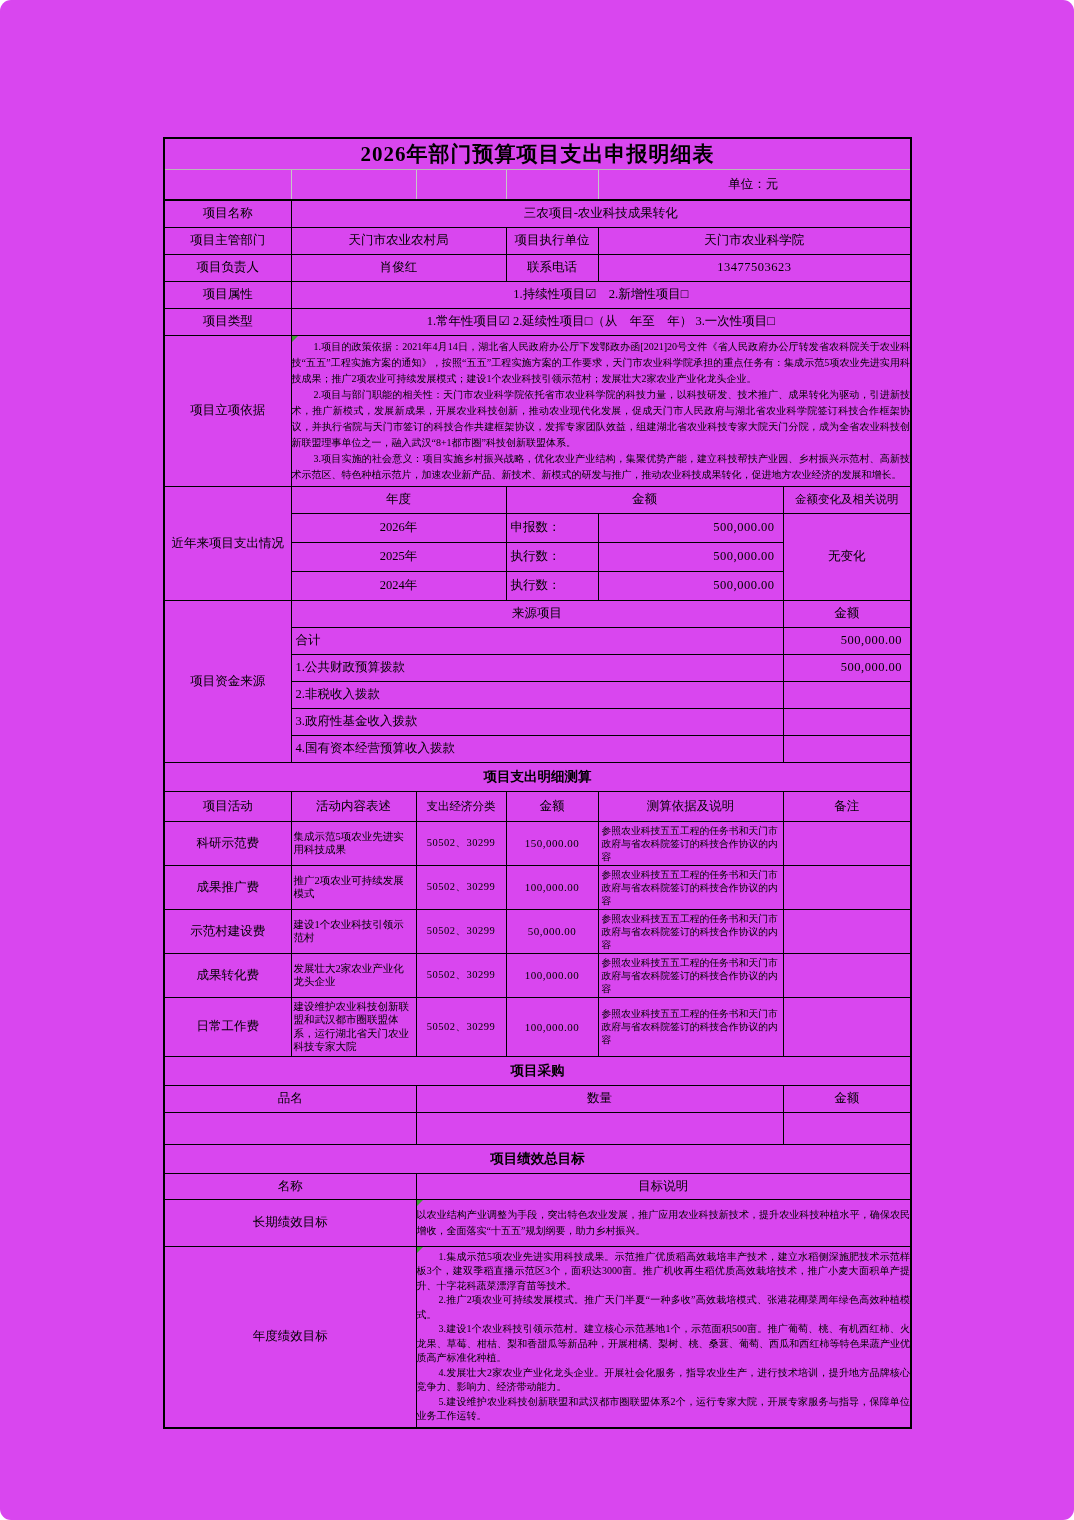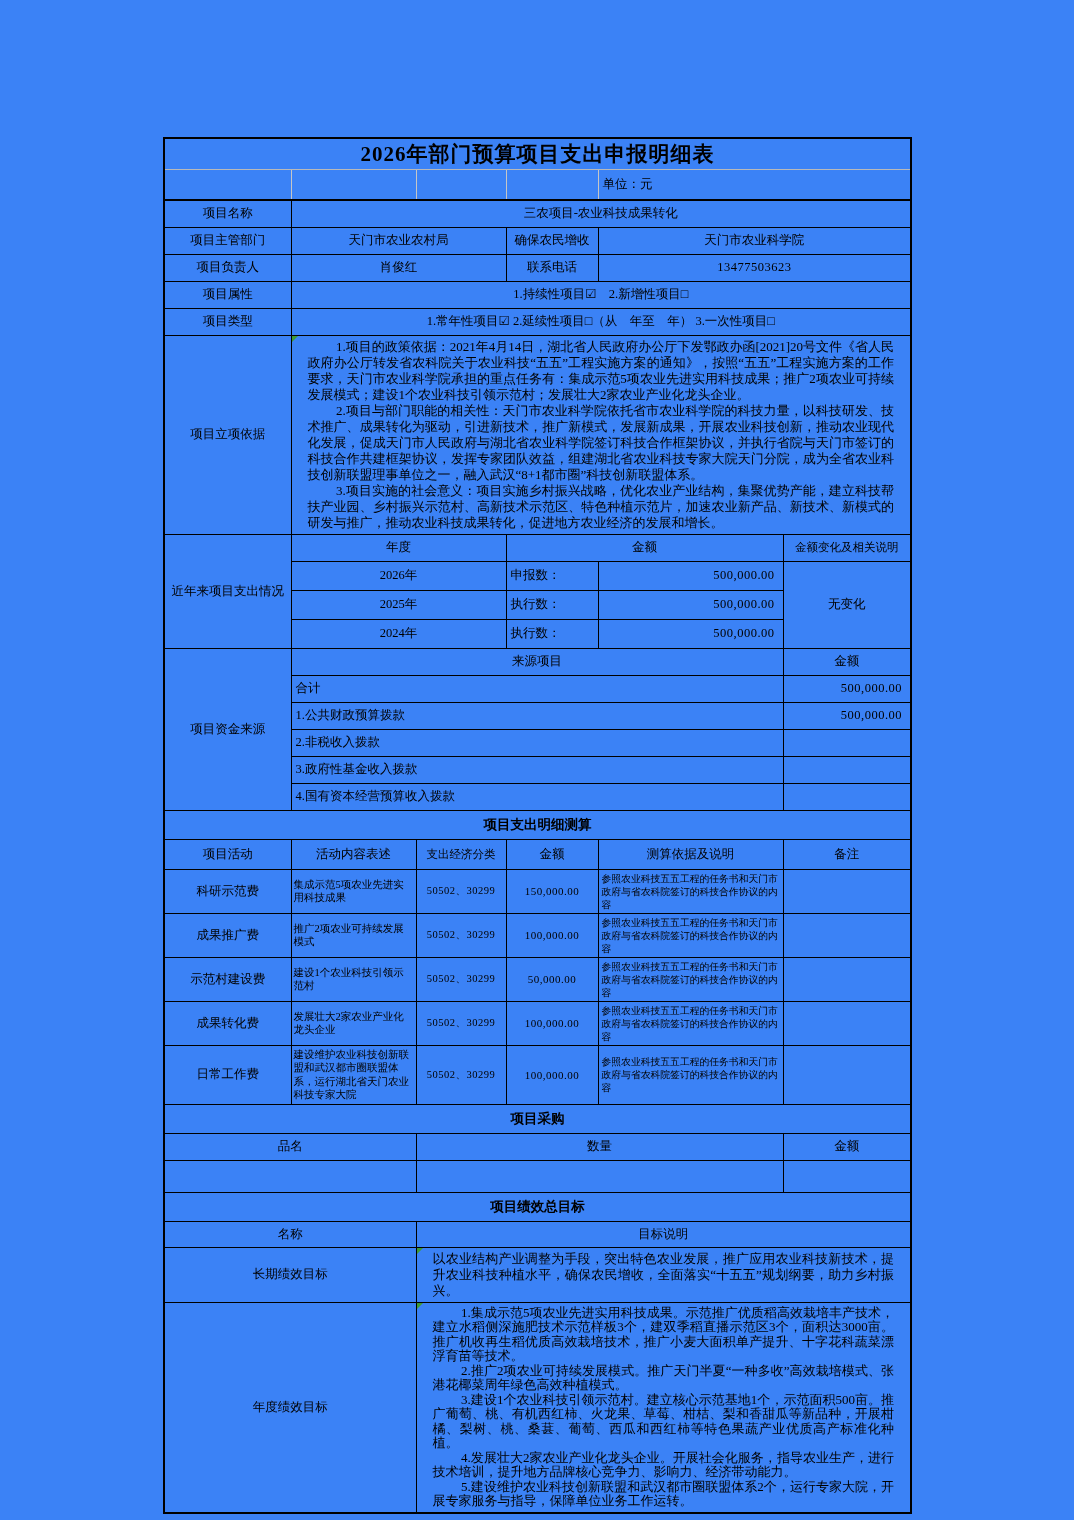--- a/index.html
+++ b/index.html
@@ -1,47 +1,47 @@
 <!DOCTYPE html>
 <html><head>
 <meta charset="utf-8">
 <style>
   html,body { margin:0; padding:0; background:#ffffff; }
   .page {
-    position:relative; width:1074px; height:1520px; background:#3b82f6;
-    font-family:"Liberation Serif", serif; color:#000;
+    position:relative; width:1074px; height:1520px; background:#d946ef;
+    font-family:"Liberation Serif", serif; color:#000;border-radius:11px;
   }
   table.form {
     position:absolute; left:163px; top:137px; width:748px;
     border-collapse:collapse; table-layout:fixed;
     border:2px solid #000;
   }
   td {
     border:1px solid #000; padding:1px 4px; font-size:12.5px;
     vertical-align:middle; word-break:break-all; overflow:hidden;
   }
   
   td.title-cell {
     border:none; border-bottom:1px solid #b9b9b9;
     text-align:center; font-weight:bold; font-size:21px; height:28px;
     letter-spacing:1px;
   }
   td.unit-cell { border:none; border-bottom:2px solid #000; height:27px; }
   td.unit-grid { border-right:1px solid #c6c6c6; }
-  td.unit-last { text-align:left; padding-right:6px; font-size:12.5px; }
+  td.unit-last { text-align:center; padding-right:6px; font-size:12.5px; }
   .cen { text-align:center; }
   .lft { text-align:left; }
   .rgt { text-align:right; padding-right:8px; }
   .sect-title { text-align:center; font-weight:bold; font-size:13.5px; height:26px; }
   .h27 { height:26px; }
   .h28 { height:27px; }
   .h30 { height:29px; }
   .txt {
-    font-size:13px; line-height:16px; text-align:justify;
-    padding:3px 16px; vertical-align:middle;
+    font-size:10px; line-height:16px; text-align:justify;
+    padding:3px 0; vertical-align:middle;
   }
   .txt .para { text-indent:2.2em; }
   .annual { line-height:14.5px; }
   .small  { font-size:10.5px; line-height:13.5px; padding:2px 2px; }
   .xsmall { font-size:9.8px;  line-height:13px;   padding:2px 3px; }
   .amt-c  { font-size:11px; text-align:center; }
   .econ   { font-size:10.5px; text-align:center;margin-top:15px; }
   .gflag  { position:relative; }
   .gflag::before {
     content:""; position:absolute; left:0; top:0; width:0; height:0;
@@ -76,21 +76,21 @@
       <td class="unit-cell unit-last" colspan="2">单位：元</td>
     </tr>
 
     <tr class="h28">
       <td class="cen">项目名称</td>
       <td class="cen" colspan="5">三农项目-农业科技成果转化</td>
     </tr>
     <tr class="h28">
       <td class="cen">项目主管部门</td>
       <td class="cen" colspan="2">天门市农业农村局</td>
-      <td class="cen">确保农民增收</td>
+      <td class="cen">项目执行单位</td>
       <td class="cen" colspan="2">天门市农业科学院</td>
     </tr>
     <tr class="h28">
       <td class="cen">项目负责人</td>
       <td class="cen" colspan="2">肖俊红</td>
       <td class="cen">联系电话</td>
       <td class="cen num" colspan="2">13477503623</td>
     </tr>
     <tr class="h28">
       <td class="cen">项目属性</td>

